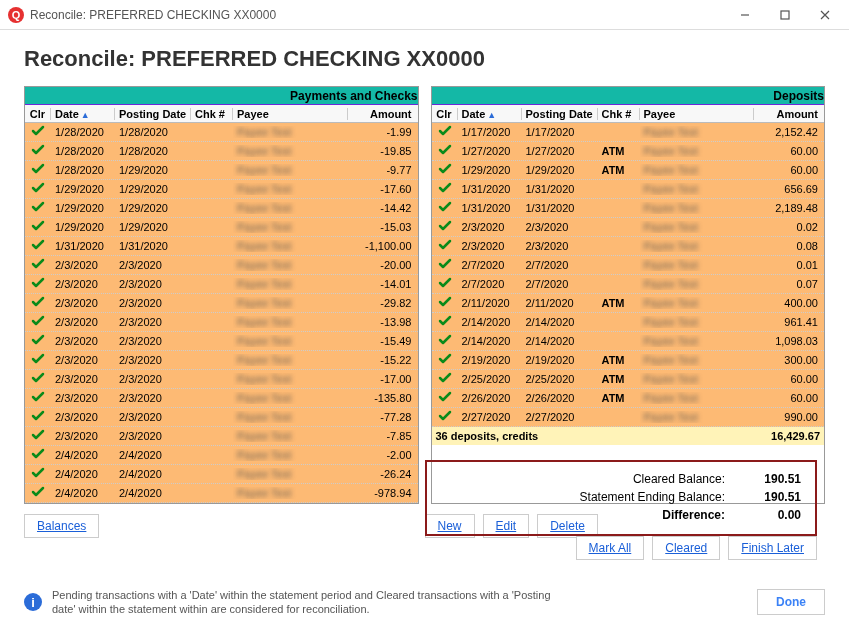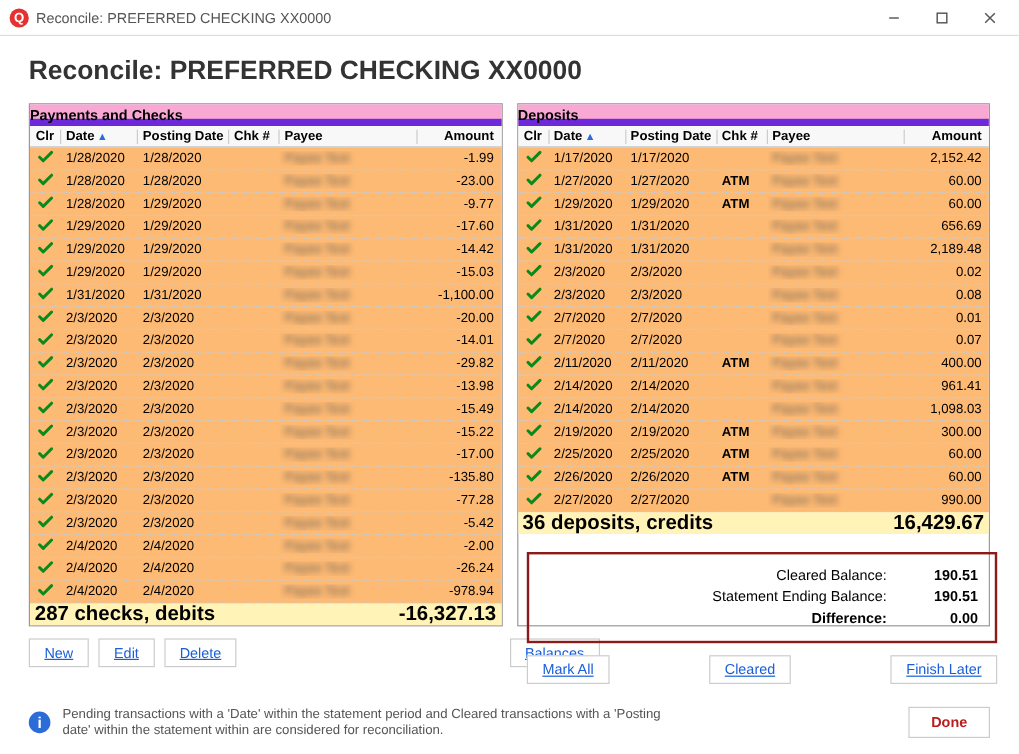--- a/index.html
+++ b/index.html
@@ -46,25 +46,25 @@
       padding: 16px 24px 14px 24px;
       font-weight: 600;
     }
     .content { padding: 0 24px; }
     .panels { display: flex; gap: 12px; }
     .panel {
       flex: 1;
       border: 1px solid #999;
     }
     .panel-title {
-      background: #f9a8d4;
-      text-align: left;
+      background: #14b8a6;
+      text-align: right;
       font-weight: 600;
       font-size: 12px;
-      border-bottom: 6px solid #6d28d9;
+      border-bottom: 1px solid #6d28d9;
       height: 18px;
       line-height: 18px;
     }
     .grid-head {
       display: flex;
       background: #f8f8f8;
       border-bottom: 1px solid #bbb;
       font-weight: 600;
       font-size: 11px;
       height: 18px;
@@ -106,21 +106,21 @@
       text-shadow: 0 0 5px rgba(80,80,80,0.9);
       user-select: none;
     }
     .check-icon {
       display: inline-block;
     }
     .check-icon svg { display: block; }
     .grid-footer {
       background: #fff3b8;
       display: flex;
-      font-size: 17px;
+      font-size: 11px;
       font-weight: 600;
       height: 18px;
       align-items: center;
       padding: 0 4px;
       justify-content: space-between;
     }
     .balance-box {
       border: 2px solid #8b1a1a;
       margin-top: 10px;
       padding: 8px 14px 10px 14px;
@@ -167,21 +167,21 @@
       color: #fff;
       font-weight: bold;
       display: flex; align-items: center; justify-content: center;
       font-size: 13px;
       flex-shrink: 0;
     }
     .done-btn {
       margin-left: auto;
       border: 1px solid #ccc;
       background: #fff;
-      color: #b91c1c;
+      color: #3b82f6;
       font-size: 12px;
       font-weight: 600;
       padding: 5px 18px;
       cursor: pointer;
     }
     .info-text { max-width: 520px; line-height: 14px; }
     .grid-body::-webkit-scrollbar { width: 16px; }
     .grid-body::-webkit-scrollbar-track { background: #f0f0f0; }
     .grid-body::-webkit-scrollbar-thumb { background: #c8c8c8; border: 1px solid #aaa; }
     .grid-body::-webkit-scrollbar-button { background: #e0e0e0; height: 16px; border: 1px solid #aaa; }
@@ -239,21 +239,21 @@
             <div class="col-amt">-1.99</div>
           </div>
           <div class="grid-row">
             <div class="col-clr"><span class="check-icon"><svg width="14" height="12" viewBox="0 0 14 12">
                   <path d="M2 6 L5 9 L12 2" stroke="#0a8a1a" stroke-width="2.5" fill="none" stroke-linecap="round" stroke-linejoin="round"></path>
                 </svg></span></div>
             <div class="col-date">1/28/2020</div>
             <div class="col-pdate">1/28/2020</div>
             <div class="col-chk"></div>
             <div class="col-payee"><span class="payee-blur">Payee Text</span></div>
-            <div class="col-amt">-23.00</div>
+            <div class="col-amt">-19.85</div>
           </div>
           <div class="grid-row">
             <div class="col-clr"><span class="check-icon"><svg width="14" height="12" viewBox="0 0 14 12">
                   <path d="M2 6 L5 9 L12 2" stroke="#0a8a1a" stroke-width="2.5" fill="none" stroke-linecap="round" stroke-linejoin="round"></path>
                 </svg></span></div>
             <div class="col-date">1/28/2020</div>
             <div class="col-pdate">1/29/2020</div>
             <div class="col-chk"></div>
             <div class="col-payee"><span class="payee-blur">Payee Text</span></div>
             <div class="col-amt">-9.77</div>
@@ -389,21 +389,21 @@
             <div class="col-amt">-77.28</div>
           </div>
           <div class="grid-row">
             <div class="col-clr"><span class="check-icon"><svg width="14" height="12" viewBox="0 0 14 12">
                   <path d="M2 6 L5 9 L12 2" stroke="#0a8a1a" stroke-width="2.5" fill="none" stroke-linecap="round" stroke-linejoin="round"></path>
                 </svg></span></div>
             <div class="col-date">2/3/2020</div>
             <div class="col-pdate">2/3/2020</div>
             <div class="col-chk"></div>
             <div class="col-payee"><span class="payee-blur">Payee Text</span></div>
-            <div class="col-amt">-5.42</div>
+            <div class="col-amt">-7.85</div>
           </div>
           <div class="grid-row">
             <div class="col-clr"><span class="check-icon"><svg width="14" height="12" viewBox="0 0 14 12">
                   <path d="M2 6 L5 9 L12 2" stroke="#0a8a1a" stroke-width="2.5" fill="none" stroke-linecap="round" stroke-linejoin="round"></path>
                 </svg></span></div>
             <div class="col-date">2/4/2020</div>
             <div class="col-pdate">2/4/2020</div>
             <div class="col-chk"></div>
             <div class="col-payee"><span class="payee-blur">Payee Text</span></div>
             <div class="col-amt">-2.00</div>
@@ -422,24 +422,20 @@
             <div class="col-clr"><span class="check-icon"><svg width="14" height="12" viewBox="0 0 14 12">
                   <path d="M2 6 L5 9 L12 2" stroke="#0a8a1a" stroke-width="2.5" fill="none" stroke-linecap="round" stroke-linejoin="round"></path>
                 </svg></span></div>
             <div class="col-date">2/4/2020</div>
             <div class="col-pdate">2/4/2020</div>
             <div class="col-chk"></div>
             <div class="col-payee"><span class="payee-blur">Payee Text</span></div>
             <div class="col-amt">-978.94</div>
           </div>
         </div>
-      <div class="grid-footer">
-        <span>287 checks, debits</span>
-        <span>-16,327.13</span>
-      </div>
     </div>
 
     <div class="panel right-col">
       <div class="panel-title">Deposits</div>
       <div class="grid-head">
         <div class="col-clr">Clr</div>
         <div class="col-date"><span>Date</span><span class="sortarrow">▲</span></div>
         <div class="col-pdate">Posting Date</div>
         <div class="col-chk">Chk #</div>
         <div class="col-payee">Payee</div>
@@ -608,51 +604,51 @@
           </div>
         </div>
       <div class="grid-footer">
         <span>36 deposits, credits</span>
         <span>16,429.67</span>
       </div>
     </div>
   </div>
 
   <div class="btnbar-row">
+    <div style="flex:1; display:flex; flex-direction:column;">
+      <div style="display:flex;">
+        <button class="btn" style="margin-right:auto;">Balances</button>
+      </div>
+    </div>
     <div style="flex:1">
       <div class="btngroup">
         <button class="btn">New</button>
         <button class="btn">Edit</button>
         <button class="btn">Delete</button>
       </div>
     </div>
-    <div style="flex:1; display:flex; flex-direction:column;">
-      <div style="display:flex;">
-        <button class="btn" style="margin-right:auto;">Balances</button>
-      </div>
-    </div>
   </div>
 </div>
 
-<div style="position:absolute; top:480px; right:18px; width:392px;">
+<div style="position:absolute; top:480px; right:32px; width:392px;">
   <div class="balance-box" style="width:100%; margin-top:-20px;">
     <div class="balance-row">
       <span class="lbl">Cleared Balance:</span>
       <span class="val">190.51</span>
     </div>
     <div class="balance-row">
       <span class="lbl">Statement Ending Balance:</span>
       <span class="val">190.51</span>
     </div>
     <div class="balance-row bold">
       <span class="lbl">Difference:</span>
       <span class="val">0.00</span>
     </div>
   </div>
-  <div class="btngroup" style="justify-content:space-between; margin-top:10px;">
+  <div class="btngroup" style="justify-content:flex-end; ">
     <button class="btn"><span>Mark All</span></button>
     <button class="btn">Cleared</button>
     <button class="btn">Finish Later</button>
   </div>
 </div>
 
 <div class="footer-info">
   <div class="info-icon">i</div>
   <div class="info-text">Pending transactions with a 'Date' within the statement period and Cleared transactions with a 'Posting date' within the statement within are considered for reconciliation.</div>
   <button class="done-btn">Done</button>

